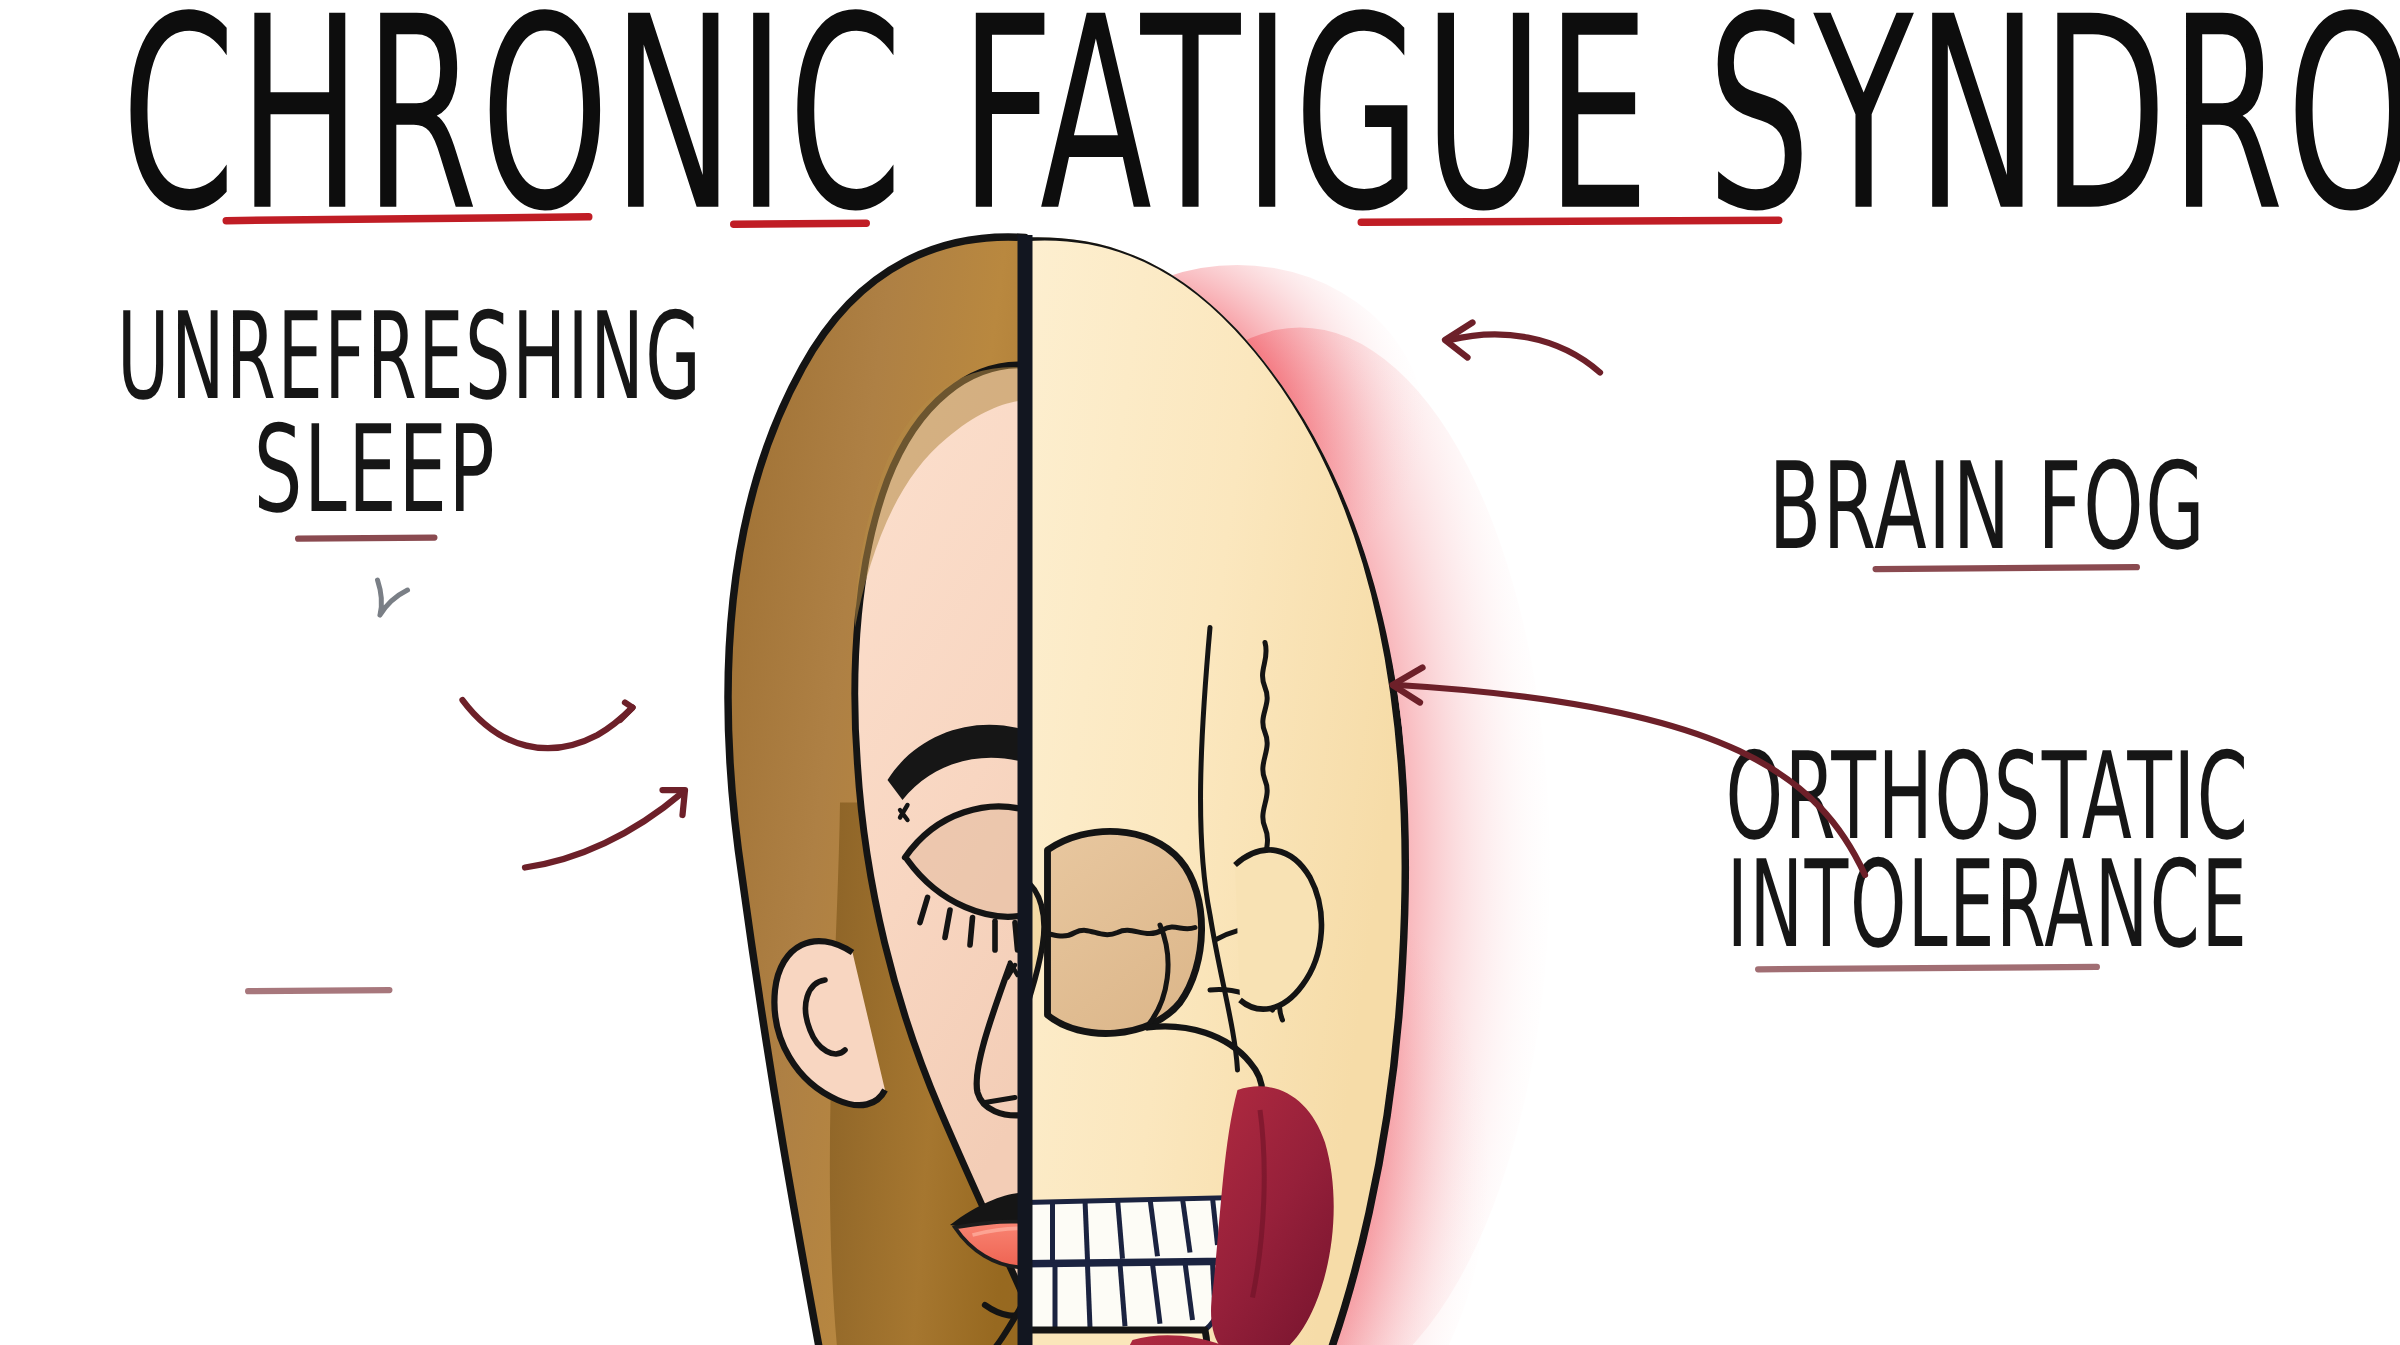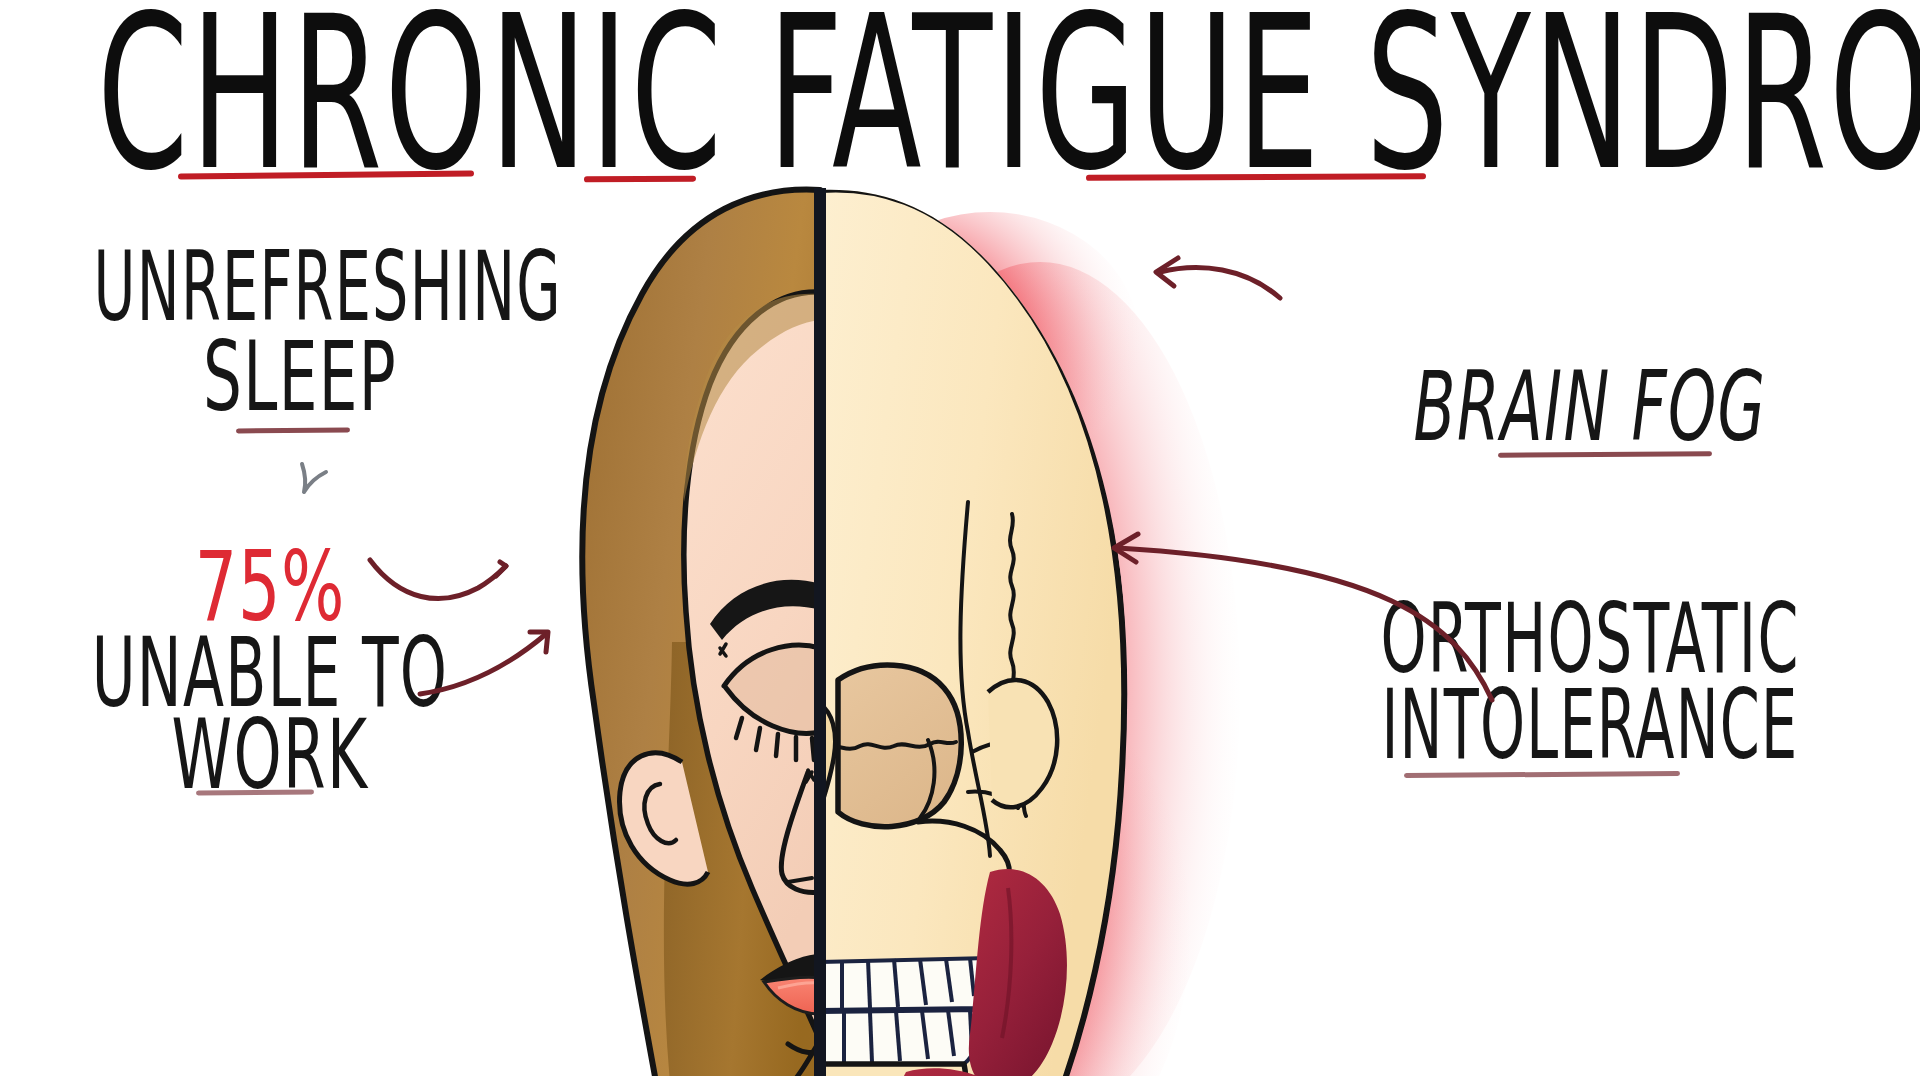--- a/index.html
+++ b/index.html
@@ -240,28 +240,23 @@
   <div class="uline red abs" style="left:178px;top:172px;width:296px;transform:rotate(-0.6deg);"></div>
   <div class="uline red abs" style="left:584px;top:176px;width:112px;transform:rotate(-0.4deg);"></div>
   <div class="uline red abs" style="left:1086px;top:174px;width:340px;transform:rotate(-0.3deg);"></div>
 
   <div class="abs" style="left:60px;top:252px;width:480px;text-align:center;">
     <div class="hand lbl" style="transform:scaleY(1.30) scaleX(0.86);">UNREFRESHING</div>
     <div class="hand lbl" style="margin-top:22px;transform:scaleY(1.30) scaleX(0.92);">SLEEP</div>
   </div>
   <div class="uline maroon abs" style="left:236px;top:428px;width:114px;transform:rotate(-0.5deg);"></div>
 
-  <div class="abs" style="left:60px;top:552px;width:420px;text-align:center;">
-    <div class="hand pct">75%</div>
-    <div class="hand lbl" style="margin-top:14px;transform:scaleY(1.30) scaleX(0.90);">UNABLE TO</div>
-    <div class="hand lbl" style="margin-top:14px;transform:scaleY(1.30) scaleX(0.92);">WORK</div>
-  </div>
   <div class="uline maroon abs" style="left:196px;top:790px;width:118px;opacity:.75;transform:rotate(-0.5deg);"></div>
 
-  <div class="abs" style="left:1320px;top:372px;width:540px;text-align:center;font-style:italic;">
+  <div class="abs" style="left:1320px;top:372px;width:540px;text-align:center;">
     <div class="hand lbl" style="transform:scaleY(1.30) scaleX(0.92);">BRAIN FOG</div>
   </div>
   <div class="uline maroon abs" style="left:1498px;top:452px;width:214px;transform:rotate(-0.4deg);"></div>
 
   <div class="abs" style="left:1280px;top:604px;width:620px;text-align:center;">
     <div class="hand lbl" style="transform:scaleY(1.30) scaleX(0.88);">ORTHOSTATIC</div>
     <div class="hand lbl" style="margin-top:18px;transform:scaleY(1.30) scaleX(0.86);">INTOLERANCE</div>
   </div>
   <div class="uline maroon abs" style="left:1404px;top:772px;width:276px;opacity:.8;transform:rotate(-0.4deg);"></div>
 

